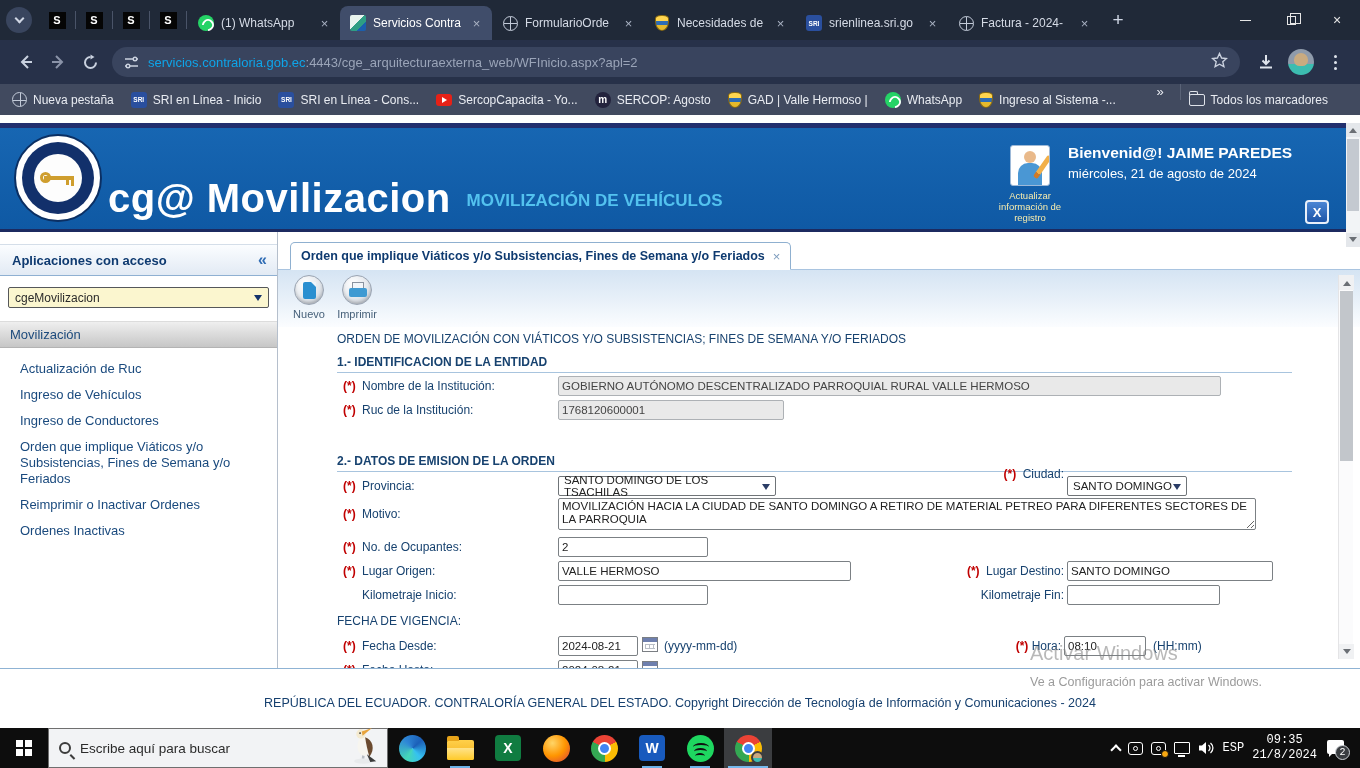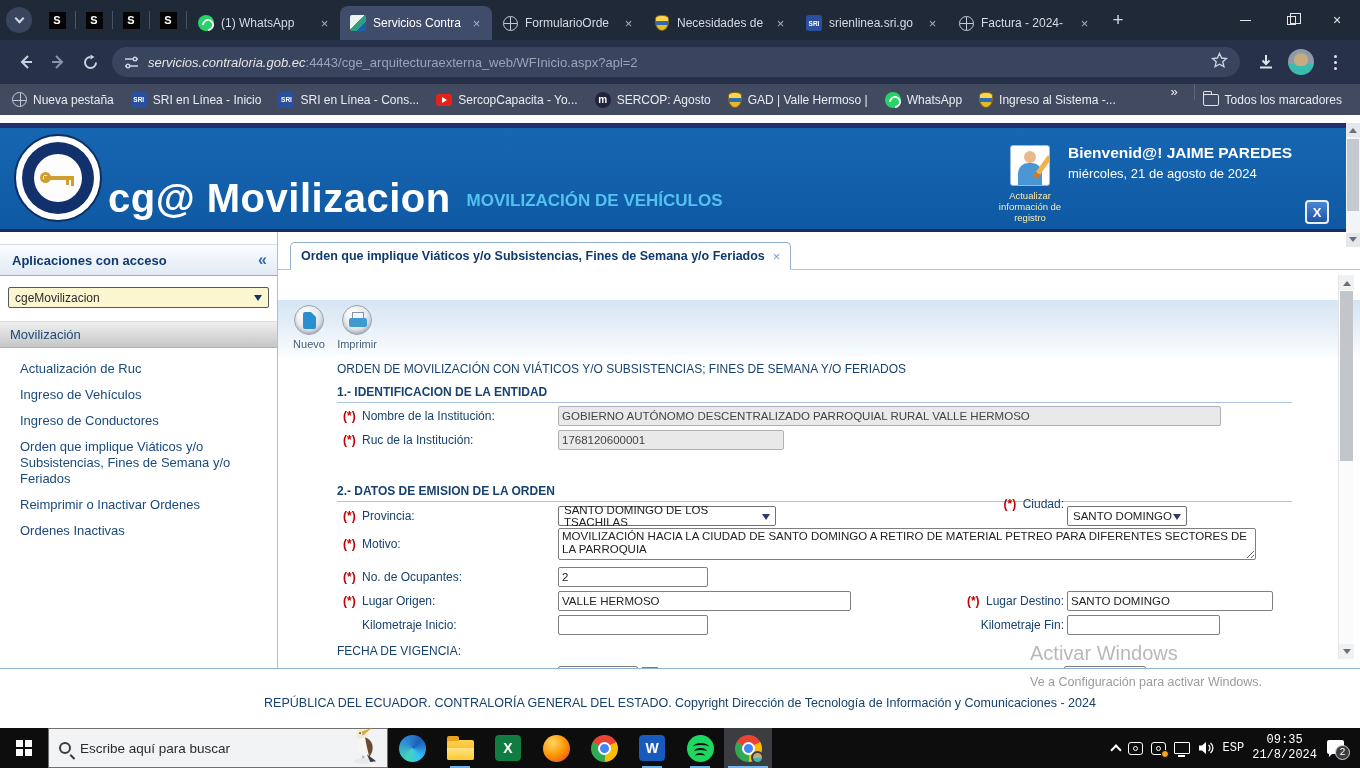--- a/index.html
+++ b/index.html
@@ -52,21 +52,21 @@
   .f-m { width:16px; height:16px; border-radius:50%; background:#23233d; color:#fff; font-size:10px;
     font-weight:bold; display:flex; align-items:center; justify-content:center; }
 
   
   .btoolbar { position:absolute; top:40px; left:0; width:1360px; height:44px; background:#273149;
     display:flex; align-items:center; padding:0 10px; }
   .navbtn { width:32px; height:32px; display:flex; align-items:center; justify-content:center; flex:none; }
   .omnibox { flex:1; height:30px; background:#39445e; border-radius:15px; margin:0 10px 0 6px;
     display:flex; align-items:center; padding:0 12px; gap:9px; overflow:hidden; }
   .url { font-size:13px; white-space:nowrap; overflow:hidden; }
-  .url .host { color:#e5e5e5;font-style:italic; }
+  .url .host { color:#0ea5e9; }
   .url .path { color:#9aa4b8; }
   .ob-star { margin-left:auto; flex:none; }
   .avatar24 { width:26px; height:26px; border-radius:50%; overflow:hidden; position:relative;
     background:linear-gradient(180deg,#8f9bab 0 58%,#3cbcb0 58% 100%); margin:0 6px; flex:none; }
   .avatar24:after { content:""; position:absolute; left:6px; top:4px; width:14px; height:13px;
     border-radius:50% 50% 40% 40%; background:#c9ab80; }
   .menu3 { width:30px; height:30px; display:flex; flex-direction:column; gap:3px; align-items:center;
     justify-content:center; flex:none; }
   .menu3 i { width:3px; height:3px; border-radius:50%; background:#dfe4ec; }
 
@@ -143,21 +143,21 @@
   .sb-menu { padding:13px 16px 0 20px; }
   .sb-item { font-size:13px; color:#1a4a7e; margin-bottom:10px; line-height:16px; }
 
   .content { flex:1; position:relative; background:#fff; }
   .ctab-row { height:38px; border-bottom:1px solid #a9c4e0; position:relative; }
   .ctab { position:absolute; left:12px; bottom:-1px; height:28px; display:flex; align-items:center;
     gap:8px; padding:0 10px; background:#fff; border:1px solid #8fb0d0; border-bottom:1px solid #fff;
     border-radius:5px 5px 0 0; font-weight:bold; font-size:12.5px; color:#0e3a70; white-space:nowrap; }
   .ctab-close { color:#7d9cbd; font-size:13px; font-weight:normal; }
   .ctoolbar { height:57px; background:linear-gradient(180deg,#d5e4f3 0%,#e9f1f9 55%,#fbfdff 100%);
-    padding:5px 0 0 8px; display:flex; gap:2px;margin-top:30px; }
+    padding:5px 0 0 8px; display:flex; gap:2px; }
   .toolbtn { width:46px; text-align:center; }
   .tb-circle { width:30px; height:30px; margin:0 auto; border-radius:50%; position:relative;
     background:radial-gradient(circle at 35% 28%, #ffffff, #e3e7ec 55%, #b6bdc7);
     border:1px solid #9aa4b2; box-shadow:inset 0 -2px 3px rgba(0,0,0,.18); }
   .ic-doc { position:absolute; left:8px; top:6px; width:13px; height:17px; background:#2a8fd0; border-radius:2px; }
   .ic-doc:after { content:""; position:absolute; right:0; top:0; border-left:5px solid transparent;
     border-top:5px solid #eef5fb; }
   .ic-paper { position:absolute; left:9px; top:6px; width:12px; height:7px; background:#f2f6fa; border:1px solid #8a93a0; }
   .ic-printbody { position:absolute; left:6px; top:12px; width:18px; height:9px; background:#3f9ad2; border-radius:2px; }
   .tb-label { font-size:11px; color:#47617a; margin-top:3px; }
@@ -413,21 +413,21 @@
     <span class="bm">
         <span class="f-wa"></span>
         <span>WhatsApp</span>
       </span>
     <span class="bm">
         <span class="f-crest"></span>
         <span>Ingreso al Sistema -...</span>
       </span>
     <span class="bm-overflow">»</span>
     <span class="bmdivider"></span>
-    <span class="bm" style="margin-right:6px">
+    <span class="bm" style="margin-right:20px">
         <span class="f-folder"></span>
         <span>Todos los marcadores</span>
       </span>
   </div>
 
   <div class="page">
 
     <div class="app-header">
       <div class="logo">
         <div class="ring"></div>

